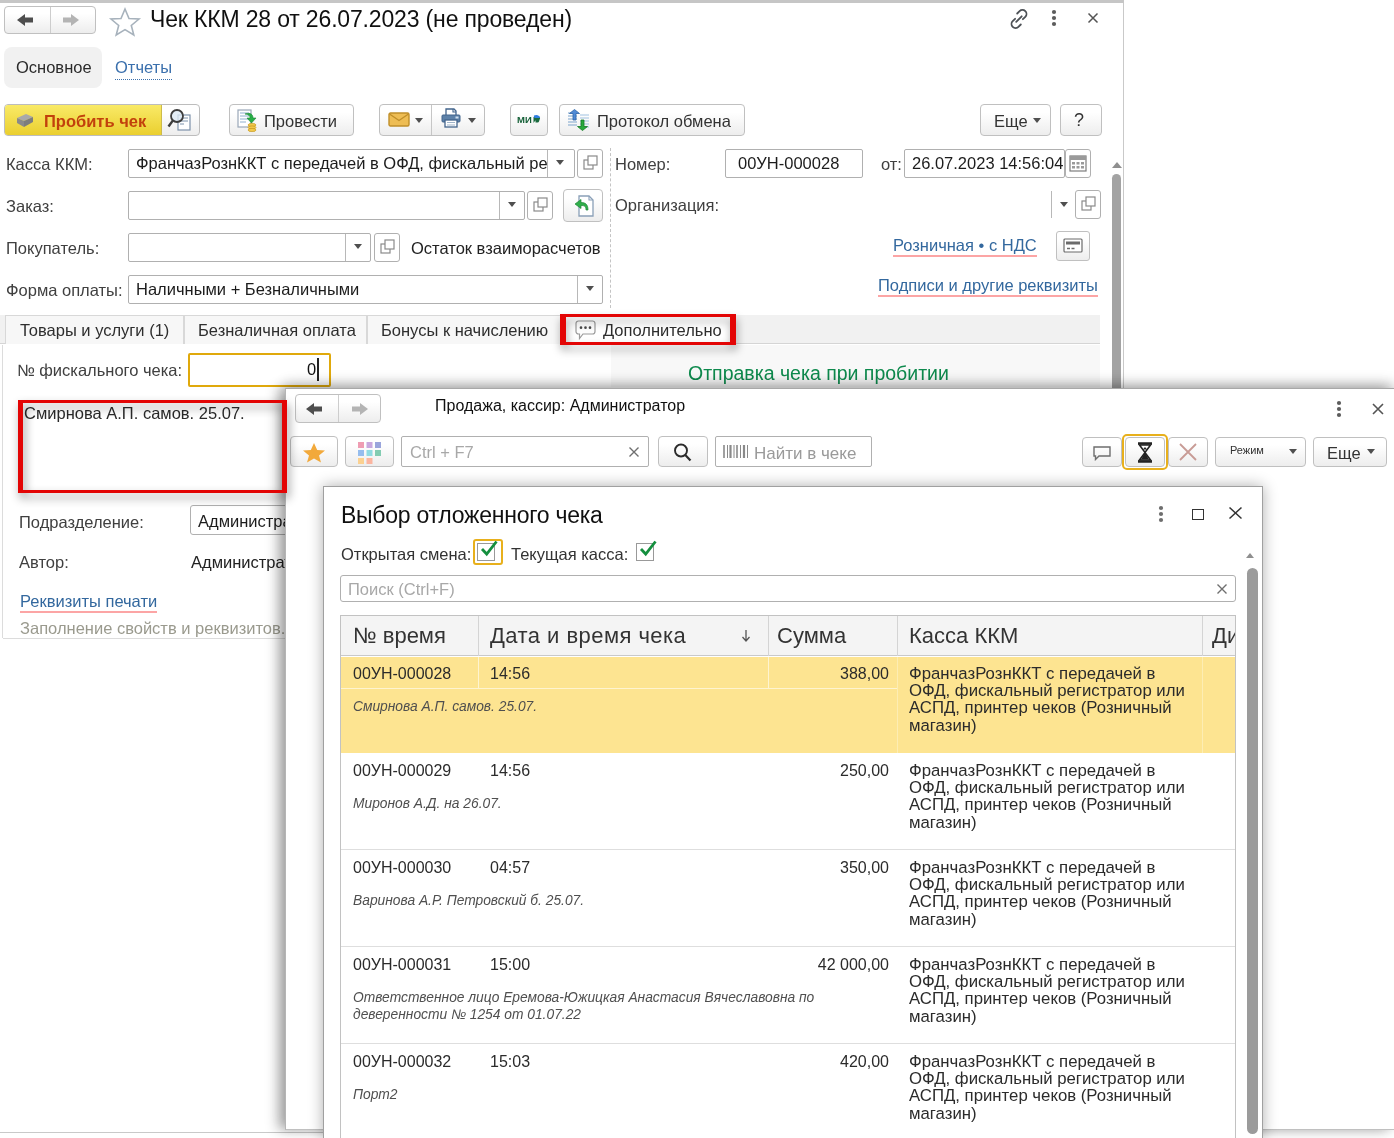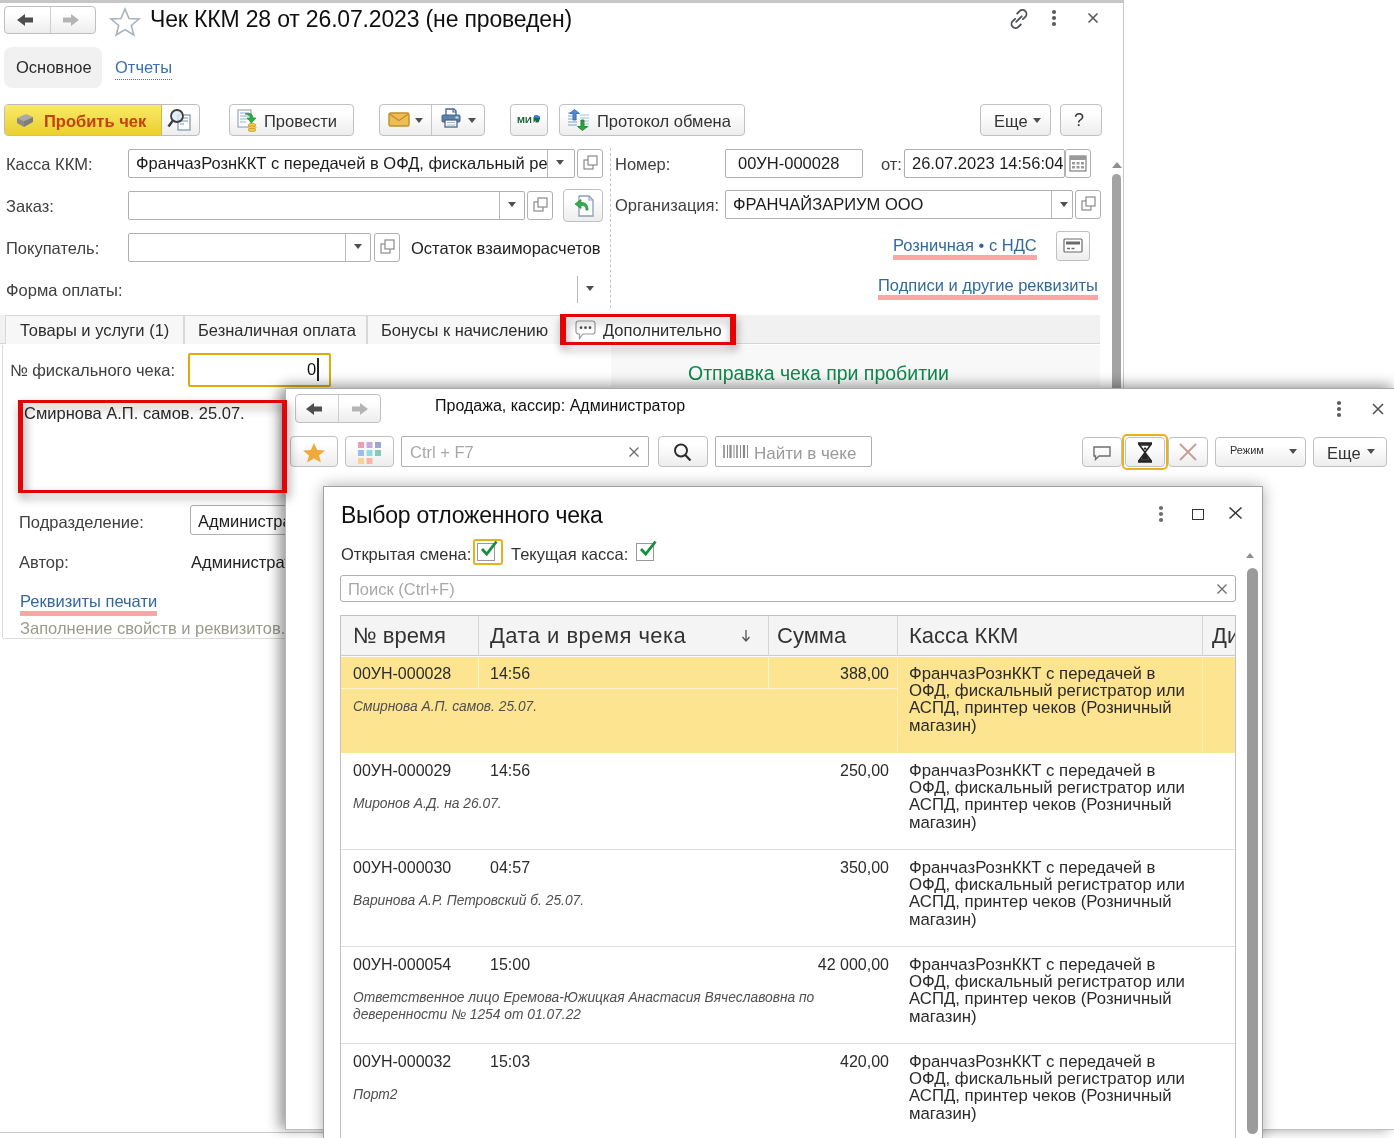--- a/index.html
+++ b/index.html
@@ -4,21 +4,21 @@
 <style>
 * { margin:0; padding:0; box-sizing:border-box; }
 html,body { width:1394px; height:1138px; overflow:hidden; background:#fff;
   font-family:"Liberation Sans", sans-serif; }
 #page { position:relative; width:1394px; height:1138px; overflow:hidden; }
 .abs { position:absolute; }
 .nowrap { white-space:nowrap; }
 .btn { position:absolute; background:linear-gradient(#ffffff 25%,#ededed); border:1px solid #c0c0c0; border-radius:4px; }
 .inp { position:absolute; background:#fff; border:1px solid #b0b0b0; border-radius:2px; font-size:16.5px; color:#1c1c1c; white-space:nowrap; overflow:hidden; }
 .lbl { position:absolute; font-size:16.5px; color:#404040; white-space:nowrap; }
-.link { position:absolute; font-size:16.5px; color:#33689e; white-space:nowrap; border-bottom:5px solid #fca5a5; }
+.link { position:absolute; font-size:16.5px; color:#33689e; white-space:nowrap; border-bottom:2px solid #fca5a5; }
 .car { position:absolute; width:0; height:0; border:4px solid transparent; border-top:5px solid #4f4f4f; }
 .vdiv { position:absolute; width:1px; background:#b8b8b8; }
 .opbtn { position:absolute; width:26px; height:29px; background:#fff; border:1px solid #b0b0b0; border-radius:3px; }
 .scrl { position:absolute; width:9px; background:#a3a3a3; border-radius:5px; }
 .tl1 { position:absolute; white-space:nowrap; font-size:16px; color:#2b2b2b; }
 .cmt { position:absolute; white-space:nowrap; font-style:italic; font-size:13.8px; color:#4f4f4f; }
 .hdr { position:absolute; white-space:nowrap; font-size:22px; color:#333; }
 </style>
 </head>
 <body>
@@ -172,20 +172,21 @@
 <div class="car" style="left:354px;top:244px;"></div>
 <div class="opbtn" style="left:374px;top:233px;"><svg width="24" height="27">
         <g fill="none" stroke="#8a8a8a" stroke-width="1.2">
           <rect x="6" y="10" width="9" height="9"></rect>
           <rect x="10" y="6" width="9" height="9" fill="#fff"></rect>
         </g>
       </svg></div>
 <div class="lbl" style="left:411px;top:239px;color:#222;">Остаток взаиморасчетов</div>
 
 <div class="lbl" style="left:6px;top:281px;">Форма оплаты:</div>
+<div class="inp" style="left:128px;top:275px;width:475px;height:29px;padding:4px 30px 0 7px;">Наличными + Безналичными</div>
 <div class="vdiv" style="left:577px;top:276px;height:27px;"></div>
 <div class="car" style="left:586px;top:286px;"></div>
 
 <div class="abs" style="left:610px;top:148px;width:1px;height:160px;border-left:1px dashed #c4c4c4;"></div>
 
 <div class="lbl" style="left:615px;top:155px;">Номер:</div>
 <div class="inp" style="left:725px;top:149px;width:138px;height:29px;padding:4px 0 0 12px;">00УН-000028</div>
 <div class="lbl" style="left:881px;top:155px;">от:</div>
 <div class="inp" style="left:904px;top:149px;width:161px;height:29px;padding:4px 0 0 7px;">26.07.2023 14:56:04</div>
 <div class="opbtn" style="left:1065px;top:149px;"><svg width="24" height="27" viewBox="0 0 24 27">
@@ -195,21 +196,20 @@
           <rect x="6" y="12" width="3" height="2.5"></rect>
           <rect x="10.5" y="12" width="3" height="2.5"></rect>
           <rect x="15" y="12" width="3" height="2.5"></rect>
           <rect x="6" y="16" width="3" height="2.5"></rect>
           <rect x="10.5" y="16" width="3" height="2.5"></rect>
           <rect x="15" y="16" width="3" height="2.5"></rect>
         </g>
       </svg></div>
 
 <div class="lbl" style="left:615px;top:196px;">Организация:</div>
-<div class="inp" style="left:725px;top:190px;width:348px;height:29px;padding:4px 30px 0 7px;">ФРАНЧАЙЗАРИУМ ООО</div>
 <div class="vdiv" style="left:1051px;top:191px;height:27px;"></div>
 <div class="car" style="left:1060px;top:202px;"></div>
 <div class="opbtn" style="left:1075px;top:190px;"><svg width="24" height="27">
         <g fill="none" stroke="#8a8a8a" stroke-width="1.2">
           <rect x="6" y="10" width="9" height="9"></rect>
           <rect x="10" y="6" width="9" height="9" fill="#fff"></rect>
         </g>
       </svg></div>
 
 <div class="link" style="left:893px;top:236px;">Розничная • с НДС</div>
@@ -237,21 +237,21 @@
       <g fill="#4a4a4a">
         <circle cx="6" cy="7.7" r="1.35"></circle>
         <circle cx="10.5" cy="7.7" r="1.35"></circle>
         <circle cx="15" cy="7.7" r="1.35"></circle>
       </g>
     </svg>
 <div class="abs" style="left:603px;top:321px;font-size:16.5px;color:#2e2e2e;">Дополнительно</div>
 
 <div class="abs" style="left:2px;top:345px;width:1098px;height:293px;border-left:1px solid #dcdcdc;"></div>
 <div class="abs" style="left:611px;top:345px;width:489px;height:42px;background:#f8f8f8;"></div>
-<div class="lbl" style="left:10px;top:361px;">№ фискального чека:</div>
+<div class="lbl" style="left:17px;top:361px;">№ фискального чека:</div>
 <div class="abs" style="left:188px;top:353px;width:143px;height:34px;background:#fff;border:2px solid #e0a90c;border-radius:2px;"></div>
 <div class="abs" style="left:307px;top:360px;font-size:16.5px;color:#111;">0</div>
 <div class="abs" style="left:317px;top:358px;width:1.5px;height:23px;background:#222;"></div>
 <div class="abs nowrap" style="left:688px;top:362px;font-size:19.5px;color:#0e8a4d;">Отправка чека при пробитии</div>
 
 <div class="abs" style="left:20px;top:402px;width:264px;height:88px;background:#fff;"></div>
 <div class="abs nowrap" style="left:24px;top:404px;font-size:16.5px;color:#2a2a2a;">Смирнова А.П. самов. 25.07.</div>
 
 <div class="lbl" style="left:19px;top:513px;">Подразделение:</div>
 <div class="inp" style="left:190px;top:505px;width:110px;height:30px;padding:6px 0 0 7px;border-radius:3px;">Администратор</div>
@@ -415,21 +415,21 @@
   <div class="cmt" style="left:12px;top:180px;">Миронов А.Д. на 26.07.</div>
 
   <div class="abs" style="left:0;top:234px;width:894px;height:97px;border-bottom:1px solid #dedede;"></div>
   <div class="tl1" style="left:12px;top:243px;">00УН-000030</div>
   <div class="tl1" style="left:149px;top:243px;">04:57</div>
   <div class="tl1" style="right:346px;top:243px;">350,00</div>
   <div class="abs" style="left:568px;top:243px;width:290px;line-height:17.2px;font-size:16.75px;color:#2b2b2b;">ФранчазРознККТ с передачей в<br>ОФД, фискальный регистратор или<br>АСПД, принтер чеков (Розничный<br>магазин)</div>
   <div class="cmt" style="left:12px;top:277px;">Варинова А.Р. Петровский б. 25.07.</div>
 
   <div class="abs" style="left:0;top:331px;width:894px;height:97px;border-bottom:1px solid #dedede;"></div>
-  <div class="tl1" style="left:12px;top:340px;">00УН-000054</div>
+  <div class="tl1" style="left:12px;top:340px;">00УН-000031</div>
   <div class="tl1" style="left:149px;top:340px;">15:00</div>
   <div class="tl1" style="right:346px;top:340px;">42 000,00</div>
   <div class="abs" style="left:568px;top:340px;width:290px;line-height:17.2px;font-size:16.75px;color:#2b2b2b;">ФранчазРознККТ с передачей в<br>ОФД, фискальный регистратор или<br>АСПД, принтер чеков (Розничный<br>магазин)</div>
   <div class="cmt" style="left:12px;top:374px;line-height:16.5px;">Ответственное лицо Еремова-Южицкая Анастасия Вячеславовна по<br>деверенности № 1254 от 01.07.22</div>
 
   <div class="tl1" style="left:12px;top:437px;">00УН-000032</div>
   <div class="tl1" style="left:149px;top:437px;">15:03</div>
   <div class="tl1" style="right:346px;top:437px;">420,00</div>
   <div class="abs" style="left:568px;top:437px;width:290px;line-height:17.2px;font-size:16.75px;color:#2b2b2b;">ФранчазРознККТ с передачей в<br>ОФД, фискальный регистратор или<br>АСПД, принтер чеков (Розничный<br>магазин)</div>
   <div class="cmt" style="left:12px;top:471px;">Порт2</div>

